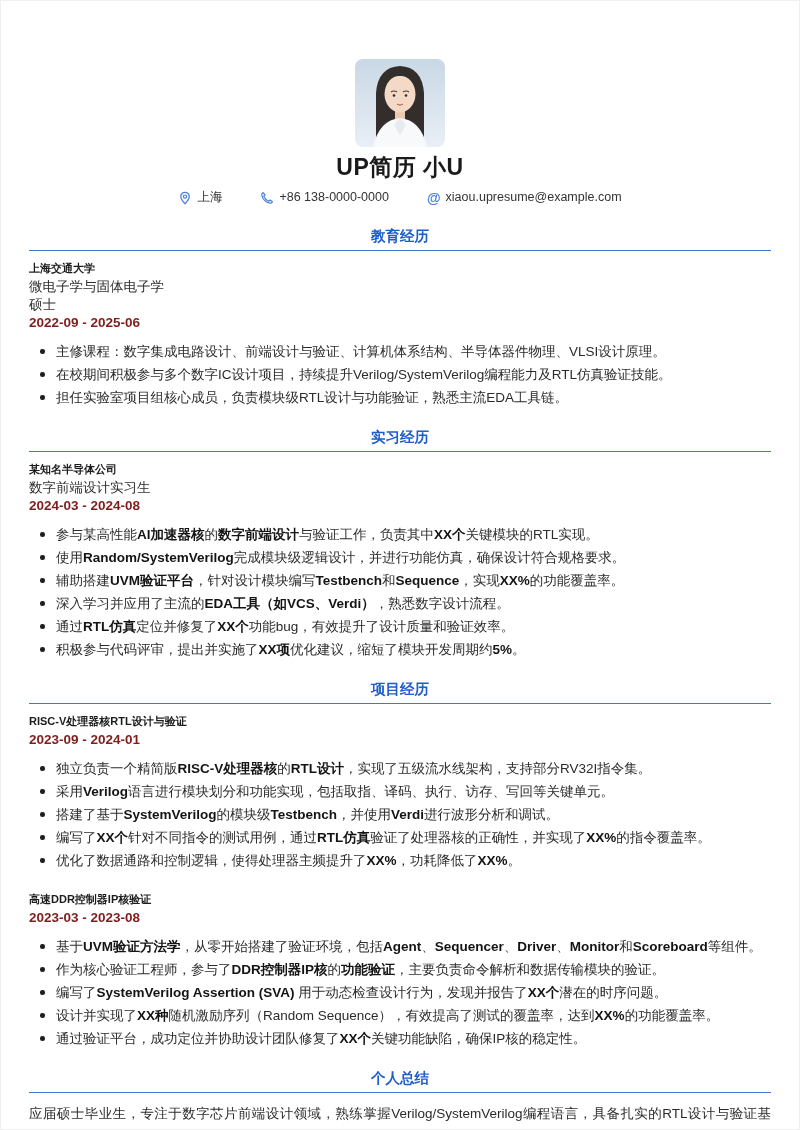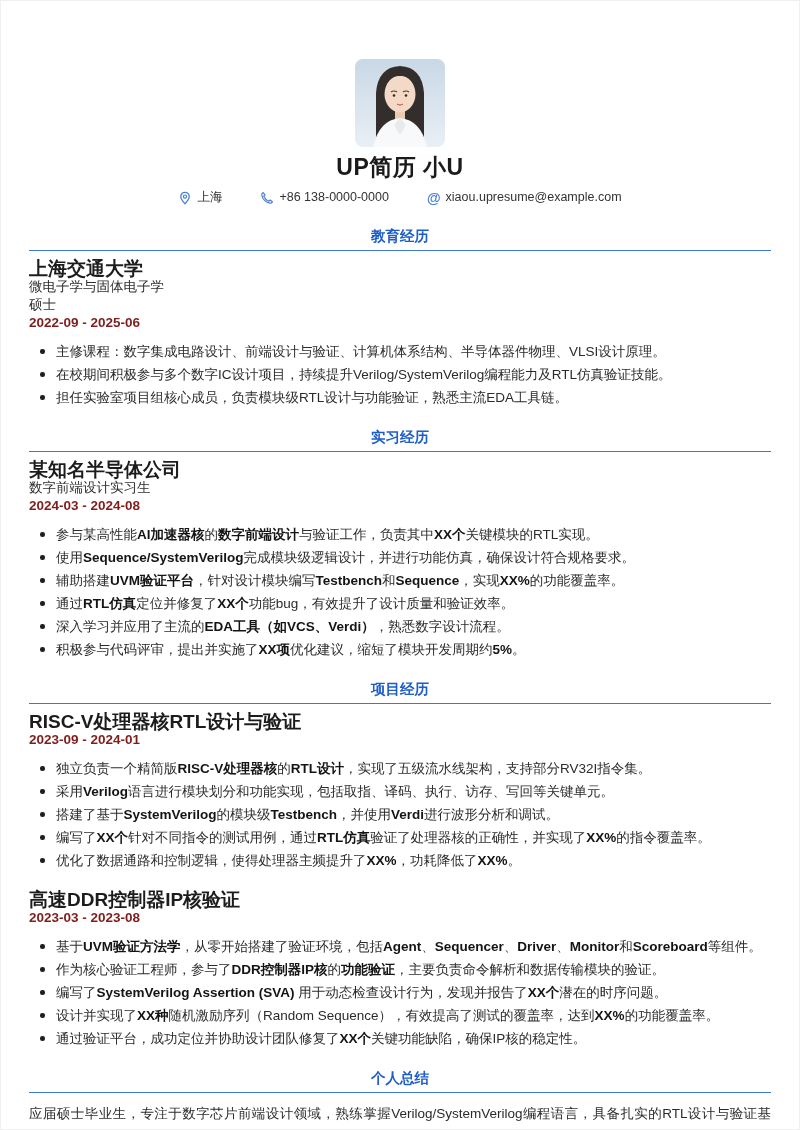--- a/index.html
+++ b/index.html
@@ -34,21 +34,21 @@
   }
   .contact-item{display:flex;align-items:center;gap:5px;}
   .cicon{width:14px;height:14px;flex:0 0 auto;display:block;}
   .at-glyph{color:var(--icon);font-weight:700;font-size:14px;line-height:14px;}
   
   .section{margin-top:21px;}
   .sec-head{
     text-align:center;font-size:14.5px;font-weight:700;color:var(--accent);
     line-height:18px;padding-bottom:5px;border-bottom:1.5px solid var(--rule);
   }
-  .entry-title{font-size:19px;font-weight:700;color:#1C1C1C;line-height:19px;margin-top:8px;}
+  .entry-title{font-size:11px;font-weight:700;color:#1C1C1C;line-height:19px;margin-top:8px;}
   .entry-line{font-size:13.5px;line-height:18px;color:#2E2E2E;}
   .entry-date{font-size:13.5px;font-weight:700;line-height:18px;color:#7f1d1d;}
   .entry2{margin-top:20px;}
   
   ul.bullets{list-style:none;margin:10px 0 2px;}
   ul.bullets li{
     position:relative;padding-left:27px;font-size:13.5px;line-height:19px;
     margin-bottom:4px;color:var(--text);
   }
   ul.bullets li::before{
@@ -124,24 +124,24 @@
       </ul>
   </div>
 
   <div class="section">
     <div class="sec-head">实习经历</div>
     <div class="entry-title">某知名半导体公司</div>
     <div class="entry-line">数字前端设计实习生</div>
     <div class="entry-date">2024-03 - 2024-08</div>
     <ul class="bullets">
         <li><span>参与某高性能</span><b>AI加速器核</b><span>的</span><b>数字前端设计</b><span>与验证工作，负责其中</span><b>XX个</b><span>关键模块的RTL实现。</span></li>
-        <li><span>使用</span><b>Sequence/SystemVerilog</b><span>完成模块级逻辑设计，并进行功能仿真，确保设计符合规格要求。</span></li>
+        <li><span>使用</span><b>Random/SystemVerilog</b><span>完成模块级逻辑设计，并进行功能仿真，确保设计符合规格要求。</span></li>
         <li><span>辅助搭建</span><b>UVM验证平台</b><span>，针对设计模块编写</span><b>Testbench</b><span>和</span><b>Sequence</b><span>，实现</span><b>XX%</b><span>的功能覆盖率。</span></li>
+        <li><span>深入学习并应用了主流的</span><b>EDA工具（如VCS、Verdi）</b><span>，熟悉数字设计流程。</span></li>
         <li><span>通过</span><b>RTL仿真</b><span>定位并修复了</span><b>XX个</b><span>功能bug，有效提升了设计质量和验证效率。</span></li>
-        <li><span>深入学习并应用了主流的</span><b>EDA工具（如VCS、Verdi）</b><span>，熟悉数字设计流程。</span></li>
         <li><span>积极参与代码评审，提出并实施了</span><b>XX项</b><span>优化建议，缩短了模块开发周期约</span><b>5%</b><span>。</span></li>
       </ul>
   </div>
 
   <div class="section">
     <div class="sec-head">项目经历</div>
 
     <div>
       <div class="entry-title">RISC-V处理器核RTL设计与验证</div>
       <div class="entry-date">2023-09 - 2024-01</div>

